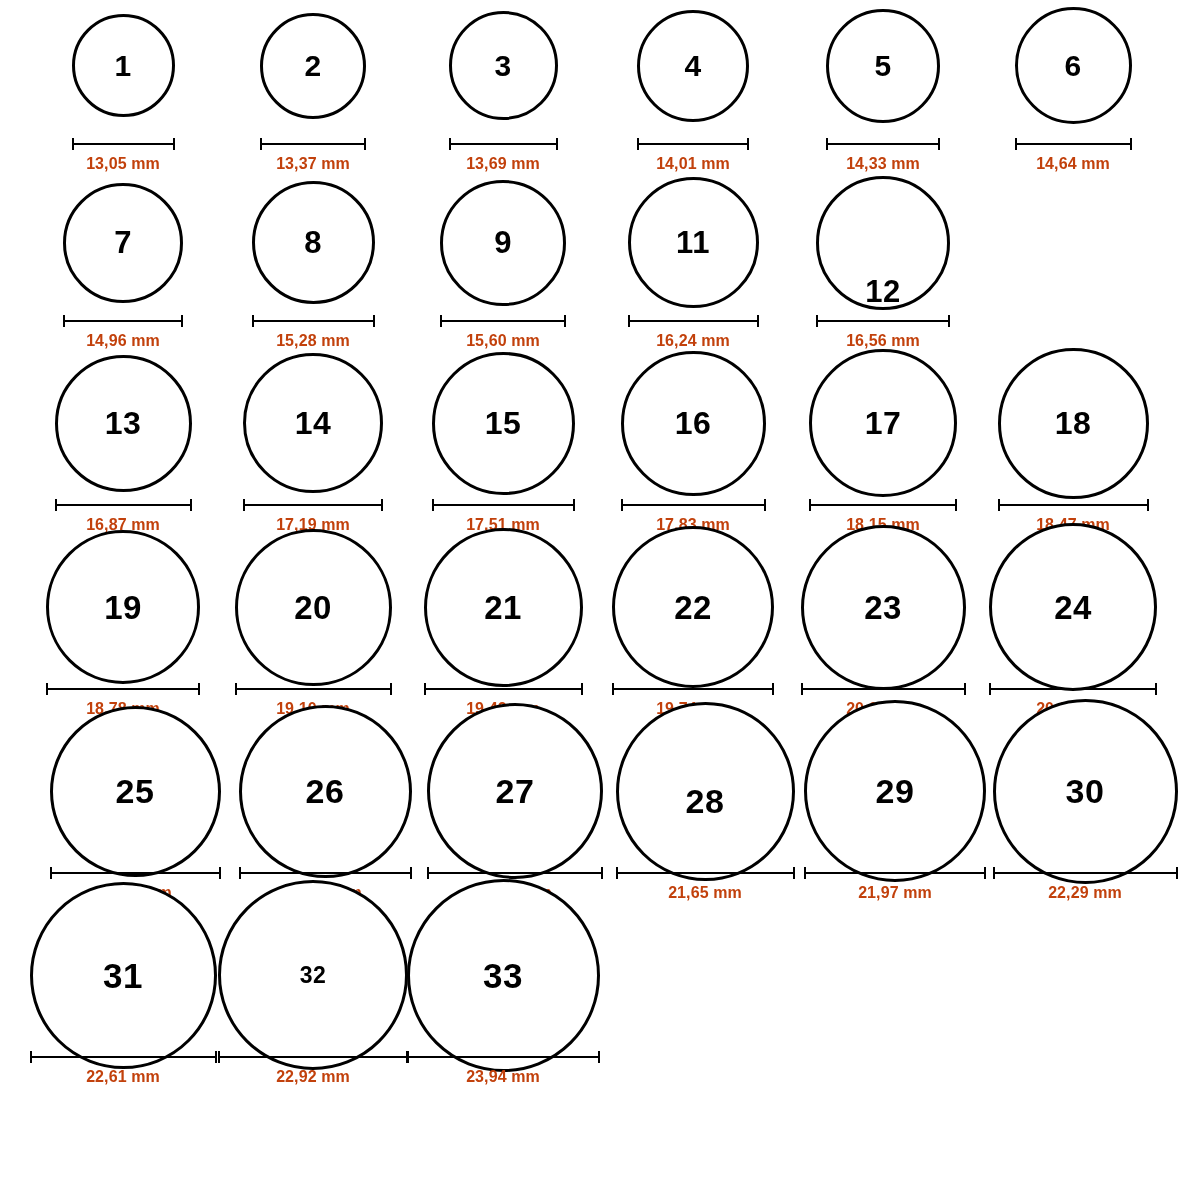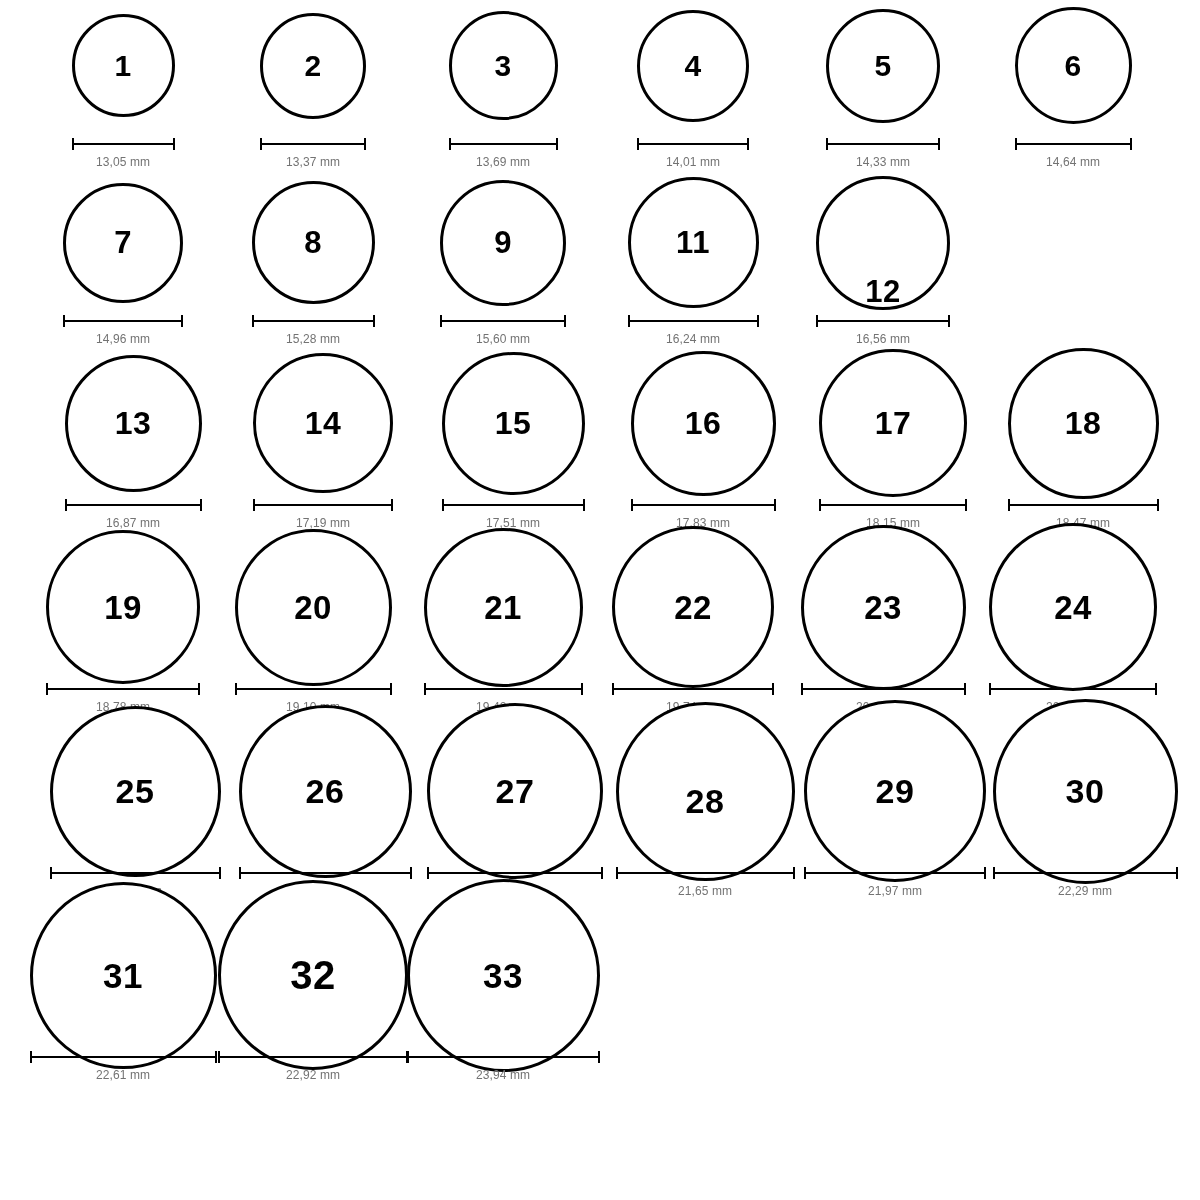--- a/index.html
+++ b/index.html
@@ -80,23 +80,23 @@
     top: 0;
     width: 2px;
     height: 12px;
     background: #000;
   }
   .measure .cap-l { left: 0; }
   .measure .cap-r { right: 0; }
 
   .mm {
     margin-top: 5px;
-    font-size: 12px;
-    font-weight: normal;
-    color: #737373;
+    font-size: 16px;
+    font-weight: bold;
+    color: #c2410c;
     white-space: nowrap;
     letter-spacing: 0.1px;
   }
 </style>
 </head>
 <body>
 
 <div id="chart">
     <div class="row" style="height: 177px;">
       <div class="cell">
@@ -238,21 +238,21 @@
           </div>
         </div>
         <div class="measure" style="width: 134px;">
           <div class="bar"></div>
           <div class="cap-l"></div>
           <div class="cap-r"></div>
         </div>
         <div class="mm">16,56 mm</div>
       </div>
     </div>
-    <div class="row" style="height: 184px; margin-left: 10px;">
+    <div class="row" style="height: 184px;">
       <div class="cell">
         <div class="ring-wrap" style="height: 138px;">
           <div class="ring" style="width: 137px; height: 137px;">
             <span class="ring-label" style="font-size: 32px;">13</span>
           </div>
         </div>
         <div class="measure" style="width: 137px;">
           <div class="bar"></div>
           <div class="cap-l"></div>
           <div class="cap-r"></div>
@@ -495,21 +495,21 @@
         <div class="measure" style="width: 187px;">
           <div class="bar"></div>
           <div class="cap-l"></div>
           <div class="cap-r"></div>
         </div>
         <div class="mm">22,61 mm</div>
       </div>
       <div class="cell">
         <div class="ring-wrap" style="height: 138px;">
           <div class="ring" style="width: 190px; height: 190px;">
-            <span class="ring-label" style="font-size: 40px;">32</span>
+            <span class="ring-label" style="font-size: 23px;">32</span>
           </div>
         </div>
         <div class="measure" style="width: 190px;">
           <div class="bar"></div>
           <div class="cap-l"></div>
           <div class="cap-r"></div>
         </div>
         <div class="mm">22,92 mm</div>
       </div>
       <div class="cell">

